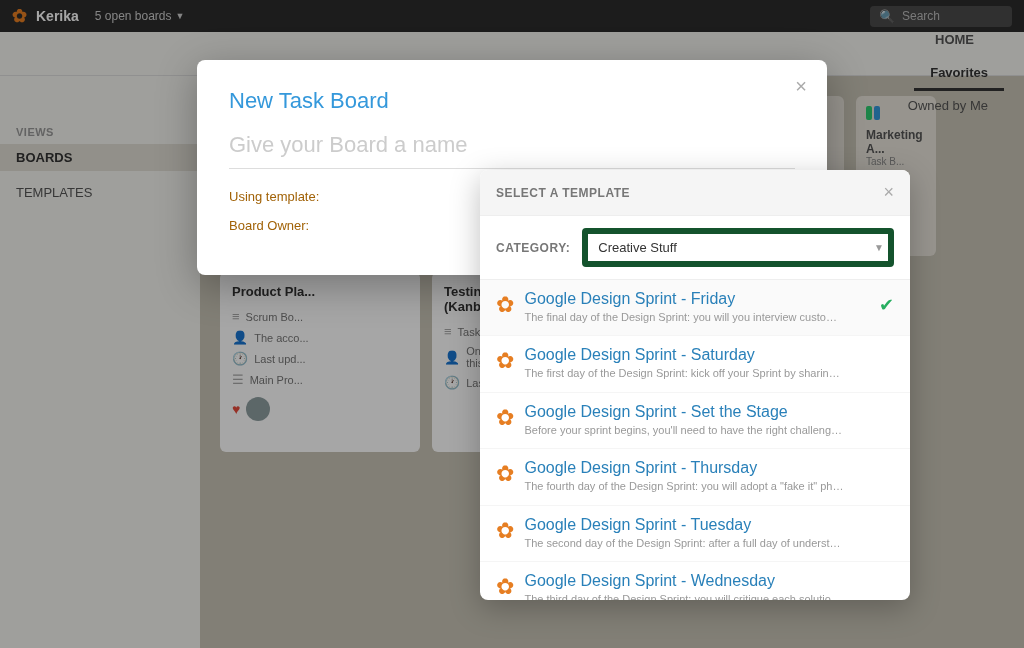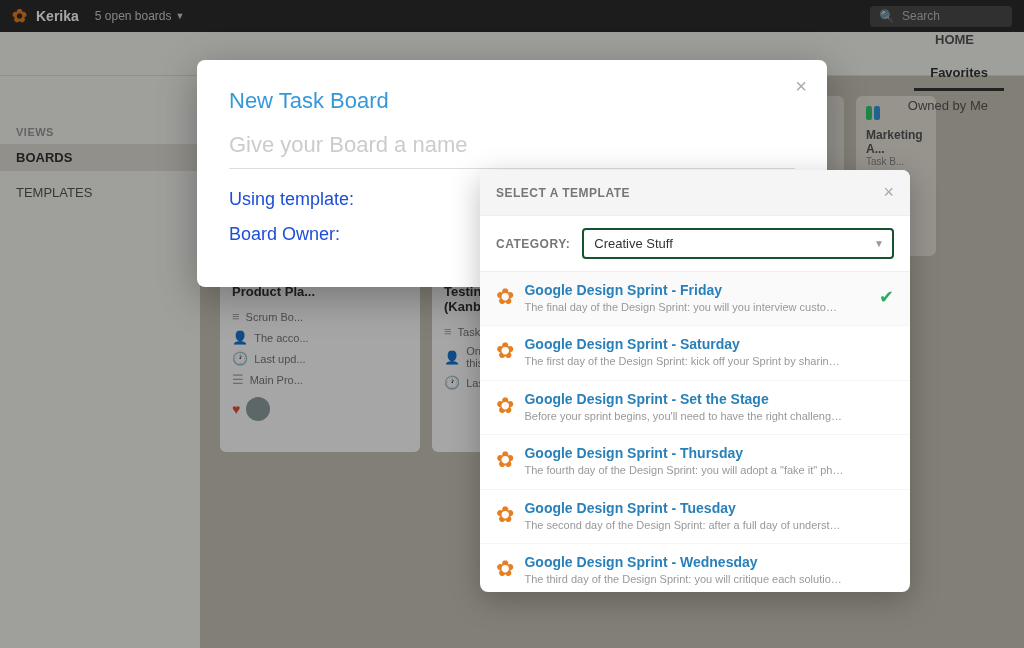--- a/index.html
+++ b/index.html
@@ -287,22 +287,22 @@
       margin-bottom: 20px;
     }
     .board-name-input::placeholder { color: #ccc; }
     .modal-row {
       display: flex;
       align-items: center;
       gap: 12px;
       margin-bottom: 14px;
     }
     .modal-label {
-      font-size: 18px;
-      color: #1d4ed8;
+      font-size: 13px;
+      color: #a16207;
       min-width: 110px;
     }
     .modal-close {
       position: absolute;
       top: 16px;
       right: 20px;
       font-size: 20px;
       color: #aaa;
       cursor: pointer;
       background: none;
@@ -357,21 +357,21 @@
       letter-spacing: 0.5px;
     }
     .category-select-wrapper {
       flex: 1;
       position: relative;
       display: flex;
       align-items: center;
     }
     .category-select-wrapper select {
       width: 100%;
-      border: 2px solid #14532d;
+      border: 6px solid #14532d;
       border-radius: 4px;
       padding: 6px 28px 6px 10px;
       font-size: 13px;
       color: #333;
       background: white;
       appearance: none;
       -webkit-appearance: none;
       cursor: pointer;
       outline: none;
     }
@@ -397,23 +397,23 @@
       position: relative;
     }
     .template-item.selected { background: #fafafa; }
     .template-flower {
       font-size: 22px;
       flex-shrink: 0;
       margin-top: 2px;
     }
     .template-info { flex: 1; }
     .template-name {
-      font-size: 14px;
+      font-size: 16px;
       color: #2980b9;
-      font-weight: 700;
+      font-weight: 400;
       margin-bottom: 2px;
     }
     .template-desc {
       font-size: 11px;
       color: #999;
       line-height: 1.4;
       overflow: hidden;
       white-space: nowrap;
       text-overflow: ellipsis;
       max-width: 320px;

